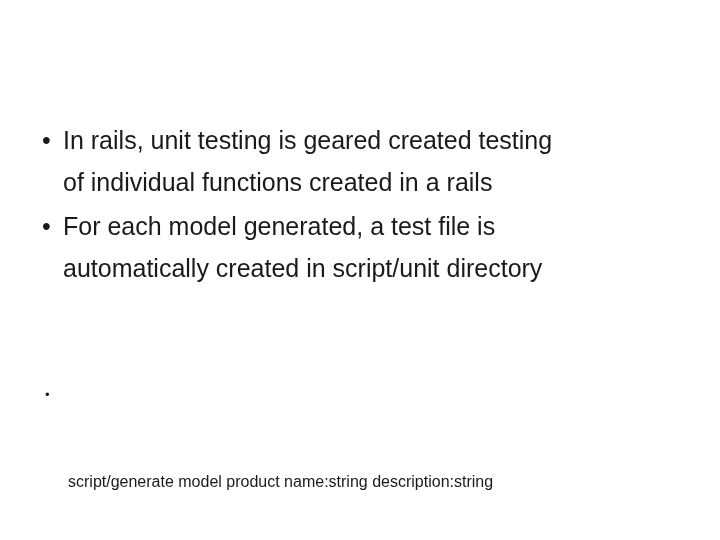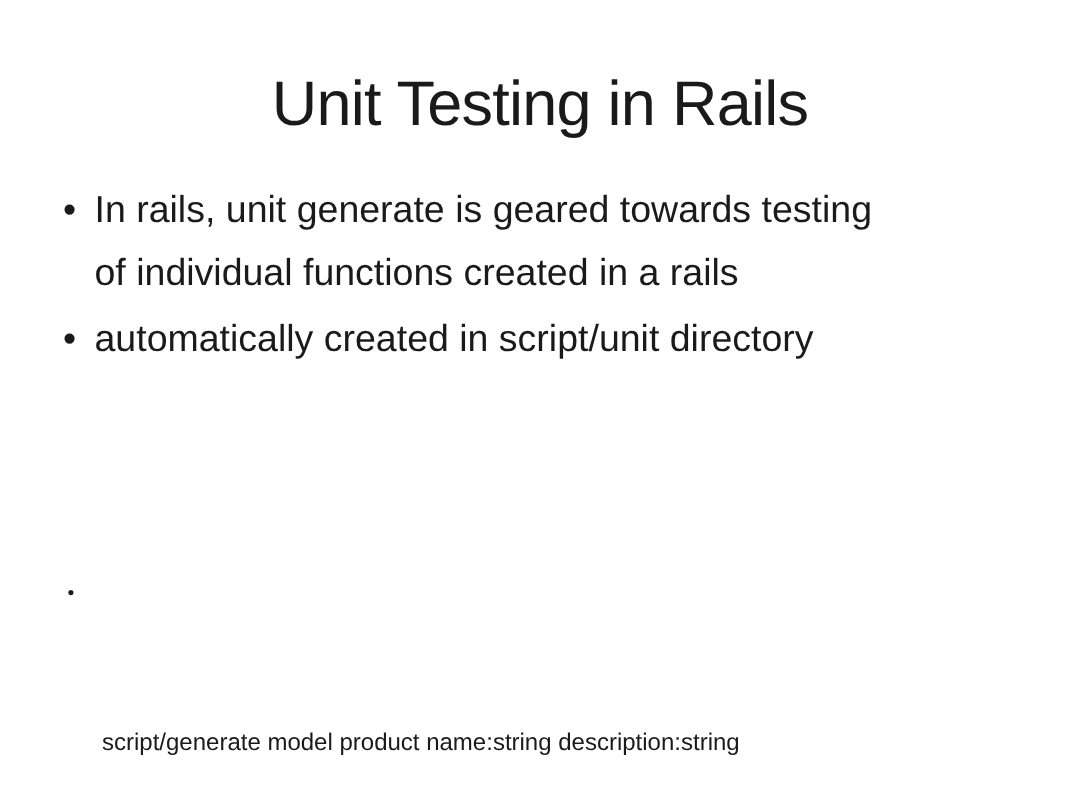--- a/index.html
+++ b/index.html
@@ -70,40 +70,39 @@
   .code-marker {
     position: absolute;
     left: 45px;
     top: 0;
     font-size: 13px;
     line-height: 29px;
   }
   .code-command {
     display: block;
     margin-left: 68px;
-    margin-top: 14px;
   }
 </style>
 </head>
 <body>
 
 <div class="slide">
 
-  <h1 class="title">Unit Testing in Rails</h1>
 
   <div class="bullets">
 
     <div class="bullet-item">
       <span class="bullet-marker">•</span>
-      <span class="bullet-line">In rails, unit generate is geared towards testing</span>
+      <span class="bullet-line">In rails, unit testing is geared created testing</span>
       <span class="bullet-line">of individual functions created in a rails</span>
     </div>
 
     <div class="bullet-item">
       <span class="bullet-marker">•</span>
+      <span class="bullet-line">For each model generated, a test file is</span>
       <span class="bullet-line">automatically created in script/unit directory</span>
     </div>
 
   </div>
 
   <div class="code">
 
     <div class="code-command-row">
       <span class="code-marker">•</span>
       <span class="code-command">script/generate model product name:string description:string</span>

